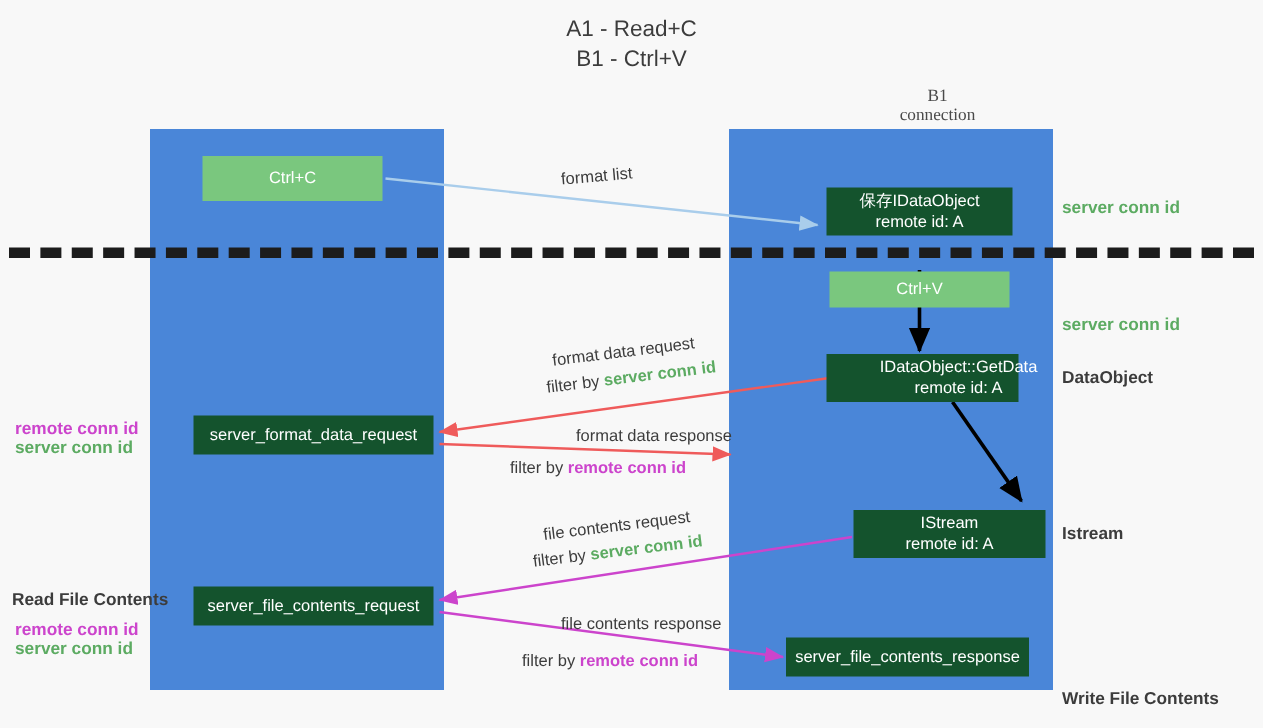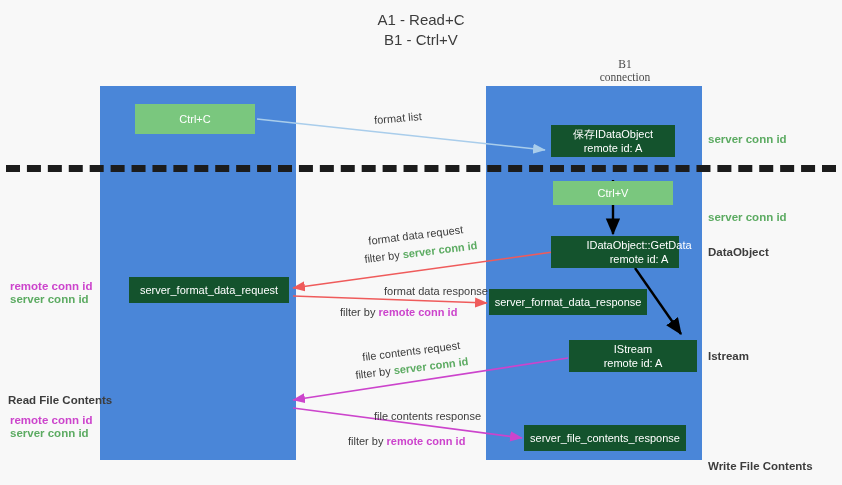--- a/index.html
+++ b/index.html
@@ -144,38 +144,38 @@
   <div class="dashline"></div>
 
   <div class="node green" style="left:135px; top:104px; width:120px; height:30px;">
     <span>Ctrl+C</span>
   </div>
 
   <div class="node orange" style="left:129px; top:277px; width:160px; height:26px;">
     <span>server_format_data_request</span>
   </div>
 
+  <div class="node orange" style="left:129px; top:391px; width:160px; height:26px;">
+    <span>server_file_contents_request</span>
+  </div>
 
   <div class="node orange" style="left:551px; top:125px; width:124px; height:32px;">
     <span class="l1">保存IDataObject</span>
     <span class="l2">remote id: A</span>
   </div>
 
   <div class="node green" style="left:553px; top:181px; width:120px; height:24px;">
     <span>Ctrl+V</span>
   </div>
 
   <div class="node orange" style="left:551px; top:236px; width:128px; height:32px;padding-left:48px;">
     <span class="l1">IDataObject::GetData</span>
     <span class="l2">remote id: A</span>
   </div>
 
-  <div class="node orange" style="left:489px; top:289px; width:158px; height:26px;">
-    <span>server_format_data_response</span>
-  </div>
 
   <div class="node orange" style="left:569px; top:340px; width:128px; height:32px;">
     <span class="l1">IStream</span>
     <span class="l2">remote id: A</span>
   </div>
 
   <div class="node orange" style="left:524px; top:425px; width:162px; height:26px;">
     <span>server_file_contents_response</span>
   </div>
 

